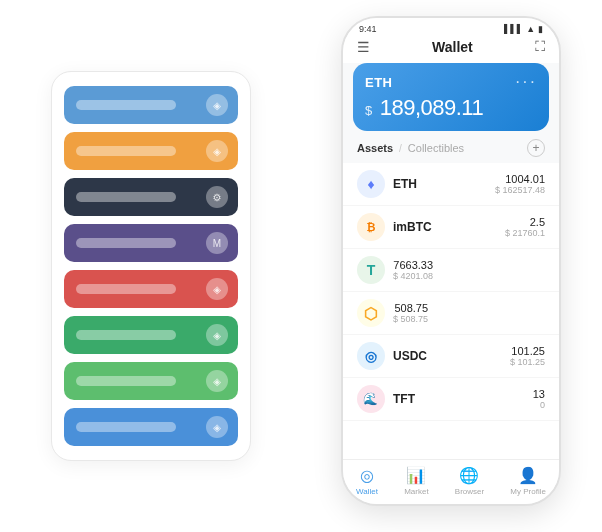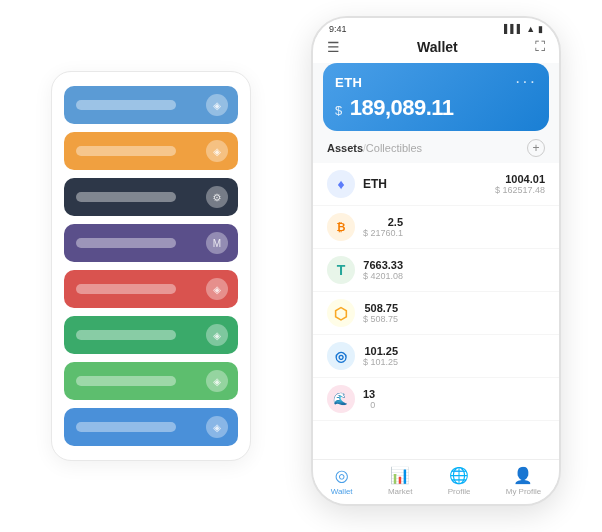--- a/index.html
+++ b/index.html
@@ -79,21 +79,21 @@
     .card-item.red { background: #d9534f; }
     .card-item.green { background: #3aaa6a; }
     .card-item.light-green { background: #5dbe6e; }
     .card-item.light-blue { background: #4a90d9; }
 
     
     .phone {
       position: absolute;
       right: 20px;
       top: 0;
-      width: 250px;
+      width: 220px;
       height: 490px;
       background: #f8f9fa;
       border-radius: 36px;
       border: 2px solid #e0e0e0;
       box-shadow: 0 8px 30px rgba(0,0,0,0.12);
       overflow: hidden;
       z-index: 2;
       display: flex;
       flex-direction: column;
     }
@@ -168,21 +168,21 @@
 
     .eth-address {
       font-size: 8px;
       opacity: 0.75;
       margin-bottom: 8px;
       letter-spacing: 0.3px;
     }
 
     .eth-balance {
       font-size: 22px;
-      font-weight: 700;
+      font-weight: 400;
       letter-spacing: -0.5px;
     }
 
     .eth-currency {
       font-size: 13px;
       font-weight: 400;
       opacity: 0.85;
       margin-right: 3px;
     }
 
@@ -192,20 +192,21 @@
       display: flex;
       justify-content: space-between;
       align-items: center;
       flex-shrink: 0;
       background: #f8f9fa;
     }
 
     .assets-tabs {
       display: flex;
       align-items: center;
+      gap: 6px;
       font-size: 11px;
     }
 
     .tab-active {
       color: #333;
       font-weight: 600;
     }
 
     .tab-separator {
       color: #ccc;
@@ -262,21 +263,21 @@
       color: #222;
       flex: 1;
     }
 
     .token-amounts {
       text-align: right;
     }
 
     .token-amount {
       font-size: 11px;
-      font-weight: 700;
+      font-weight: 400;
       color: #222;
       display: block;
     }
 
     .token-usd {
       font-size: 9px;
       color: #aaa;
       display: block;
     }
 
@@ -408,20 +409,21 @@
         <div class="token-icon icon-eth">♦</div>
         <span class="token-name">ETH</span>
         <div class="token-amounts">
           <span class="token-amount">1004.01</span>
           <span class="token-usd">$ 162517.48</span>
         </div>
       </div>
 
       <div class="token-item">
         <div class="token-icon icon-imbtc" style="font-size:11px;font-weight:900;">₿</div>
+        <span class="token-name">imBTC</span>
         <div class="token-amounts">
           <span class="token-amount">2.5</span>
           <span class="token-usd">$ 21760.1</span>
         </div>
       </div>
 
       <div class="token-item">
         <div class="token-icon icon-usdt" style="font-weight:900;">T</div>
         <div class="token-amounts">
           <span class="token-amount">7663.33</span>
@@ -432,48 +434,50 @@
       <div class="token-item">
         <div class="token-icon icon-dai" style="font-size:16px;">⬡</div>
         <div class="token-amounts">
           <span class="token-amount">508.75</span>
           <span class="token-usd">$ 508.75</span>
         </div>
       </div>
 
       <div class="token-item">
         <div class="token-icon icon-usdc">◎</div>
+        <span class="token-name">USDC</span>
         <div class="token-amounts">
           <span class="token-amount">101.25</span>
           <span class="token-usd">$ 101.25</span>
         </div>
       </div>
 
       <div class="token-item">
         <div class="token-icon icon-tft" style="font-size:12px;">🌊</div>
+        <span class="token-name">TFT</span>
         <div class="token-amounts">
           <span class="token-amount">13</span>
           <span class="token-usd">0</span>
         </div>
       </div>
 
     </div>
 
     <div class="bottom-nav">
       <div class="nav-item">
         <span class="nav-icon active">◎</span>
         <span class="nav-label active">Wallet</span>
       </div>
       <div class="nav-item">
         <span class="nav-icon">📊</span>
         <span class="nav-label">Market</span>
       </div>
       <div class="nav-item">
         <span class="nav-icon">🌐</span>
-        <span class="nav-label">Profile</span>
+        <span class="nav-label">Browser</span>
       </div>
       <div class="nav-item">
         <span class="nav-icon">👤</span>
         <span class="nav-label">My Profile</span>
       </div>
     </div>
 
   </div>
 
 </div>

